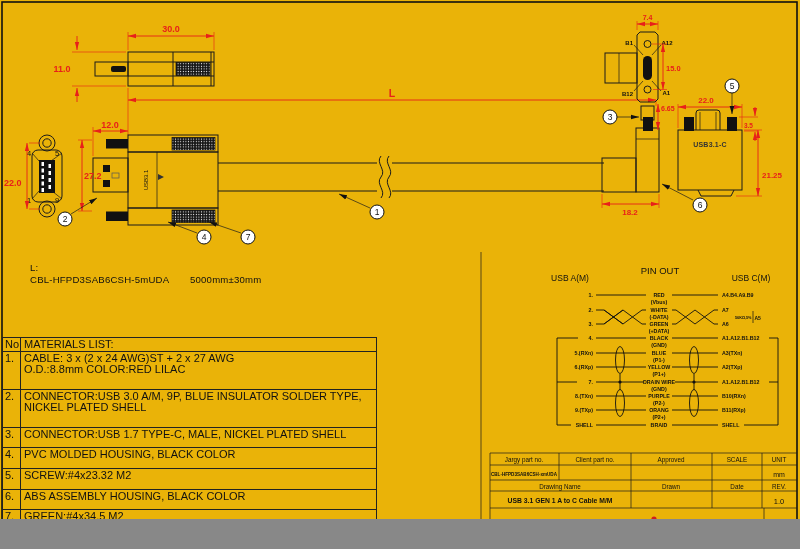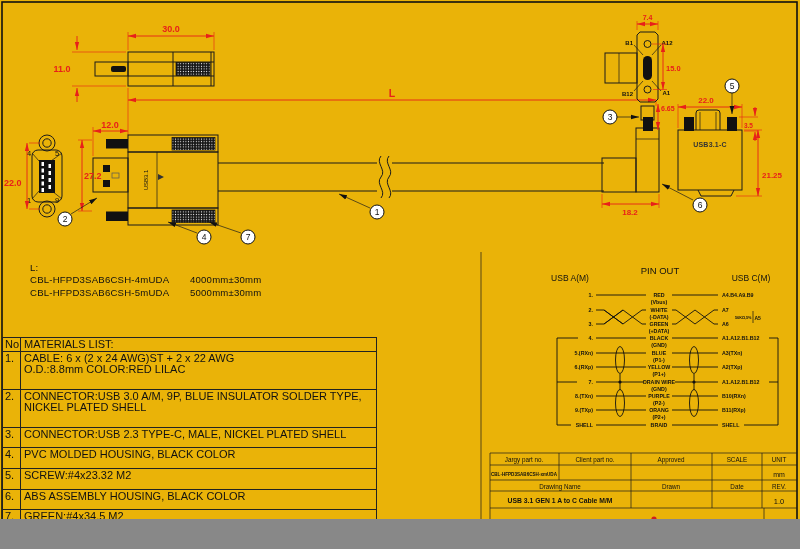--- a/index.html
+++ b/index.html
@@ -392,48 +392,47 @@
     <g>
       <line class="thin" x1="766" y1="527" x2="791" y2="527"></line>
       <circle class="thin" cx="773" cy="527" r="4"></circle>
       <path class="thin" d="M779,523 L788,524.8 L788,529.2 L779,531 Z"></path>
     </g>
   </g>
 </svg>
 
 <div class="llist">
   <div>L:</div>
-  <div><span class="lp">CBL-HFPD3SAB6CSH-4mUDA</span><span>4000mm±30mm</span></div>
   <div><span class="lp">CBL-HFPD3SAB6CSH-5mUDA</span><span>5000mm±30mm</span></div>
 </div>
 
 <table class="materials">
   <tbody>
         <tr class="mh">
     <td class="no">No</td>
     <td>MATERIALS LIST:</td>
   </tr>
   <tr>
     <td class="no">1.</td>
     <td>
-            <div>CABLE: 6 x (2 x 24 AWG)ST + 2 x 22 AWG</div>
+            <div>CABLE: 3 x (2 x 24 AWG)ST + 2 x 27 AWG</div>
             <div>O.D.:8.8mm COLOR:RED LILAC</div>
           </td>
   </tr>
   <tr>
     <td class="no">2.</td>
     <td>
             <div>CONNECTOR:USB 3.0 A/M, 9P, BLUE INSULATOR SOLDER TYPE,</div>
             <div>NICKEL PLATED SHELL</div>
           </td>
   </tr>
   <tr>
     <td class="no">3.</td>
     <td>
-            <div>CONNECTOR:USB 2.3 TYPE-C, MALE, NICKEL PLATED SHELL</div>
+            <div>CONNECTOR:USB 1.7 TYPE-C, MALE, NICKEL PLATED SHELL</div>
             <div></div>
           </td>
   </tr>
   <tr>
     <td class="no">4.</td>
     <td>
             <div>PVC MOLDED HOUSING, BLACK COLOR</div>
             <div></div>
           </td>
   </tr>

